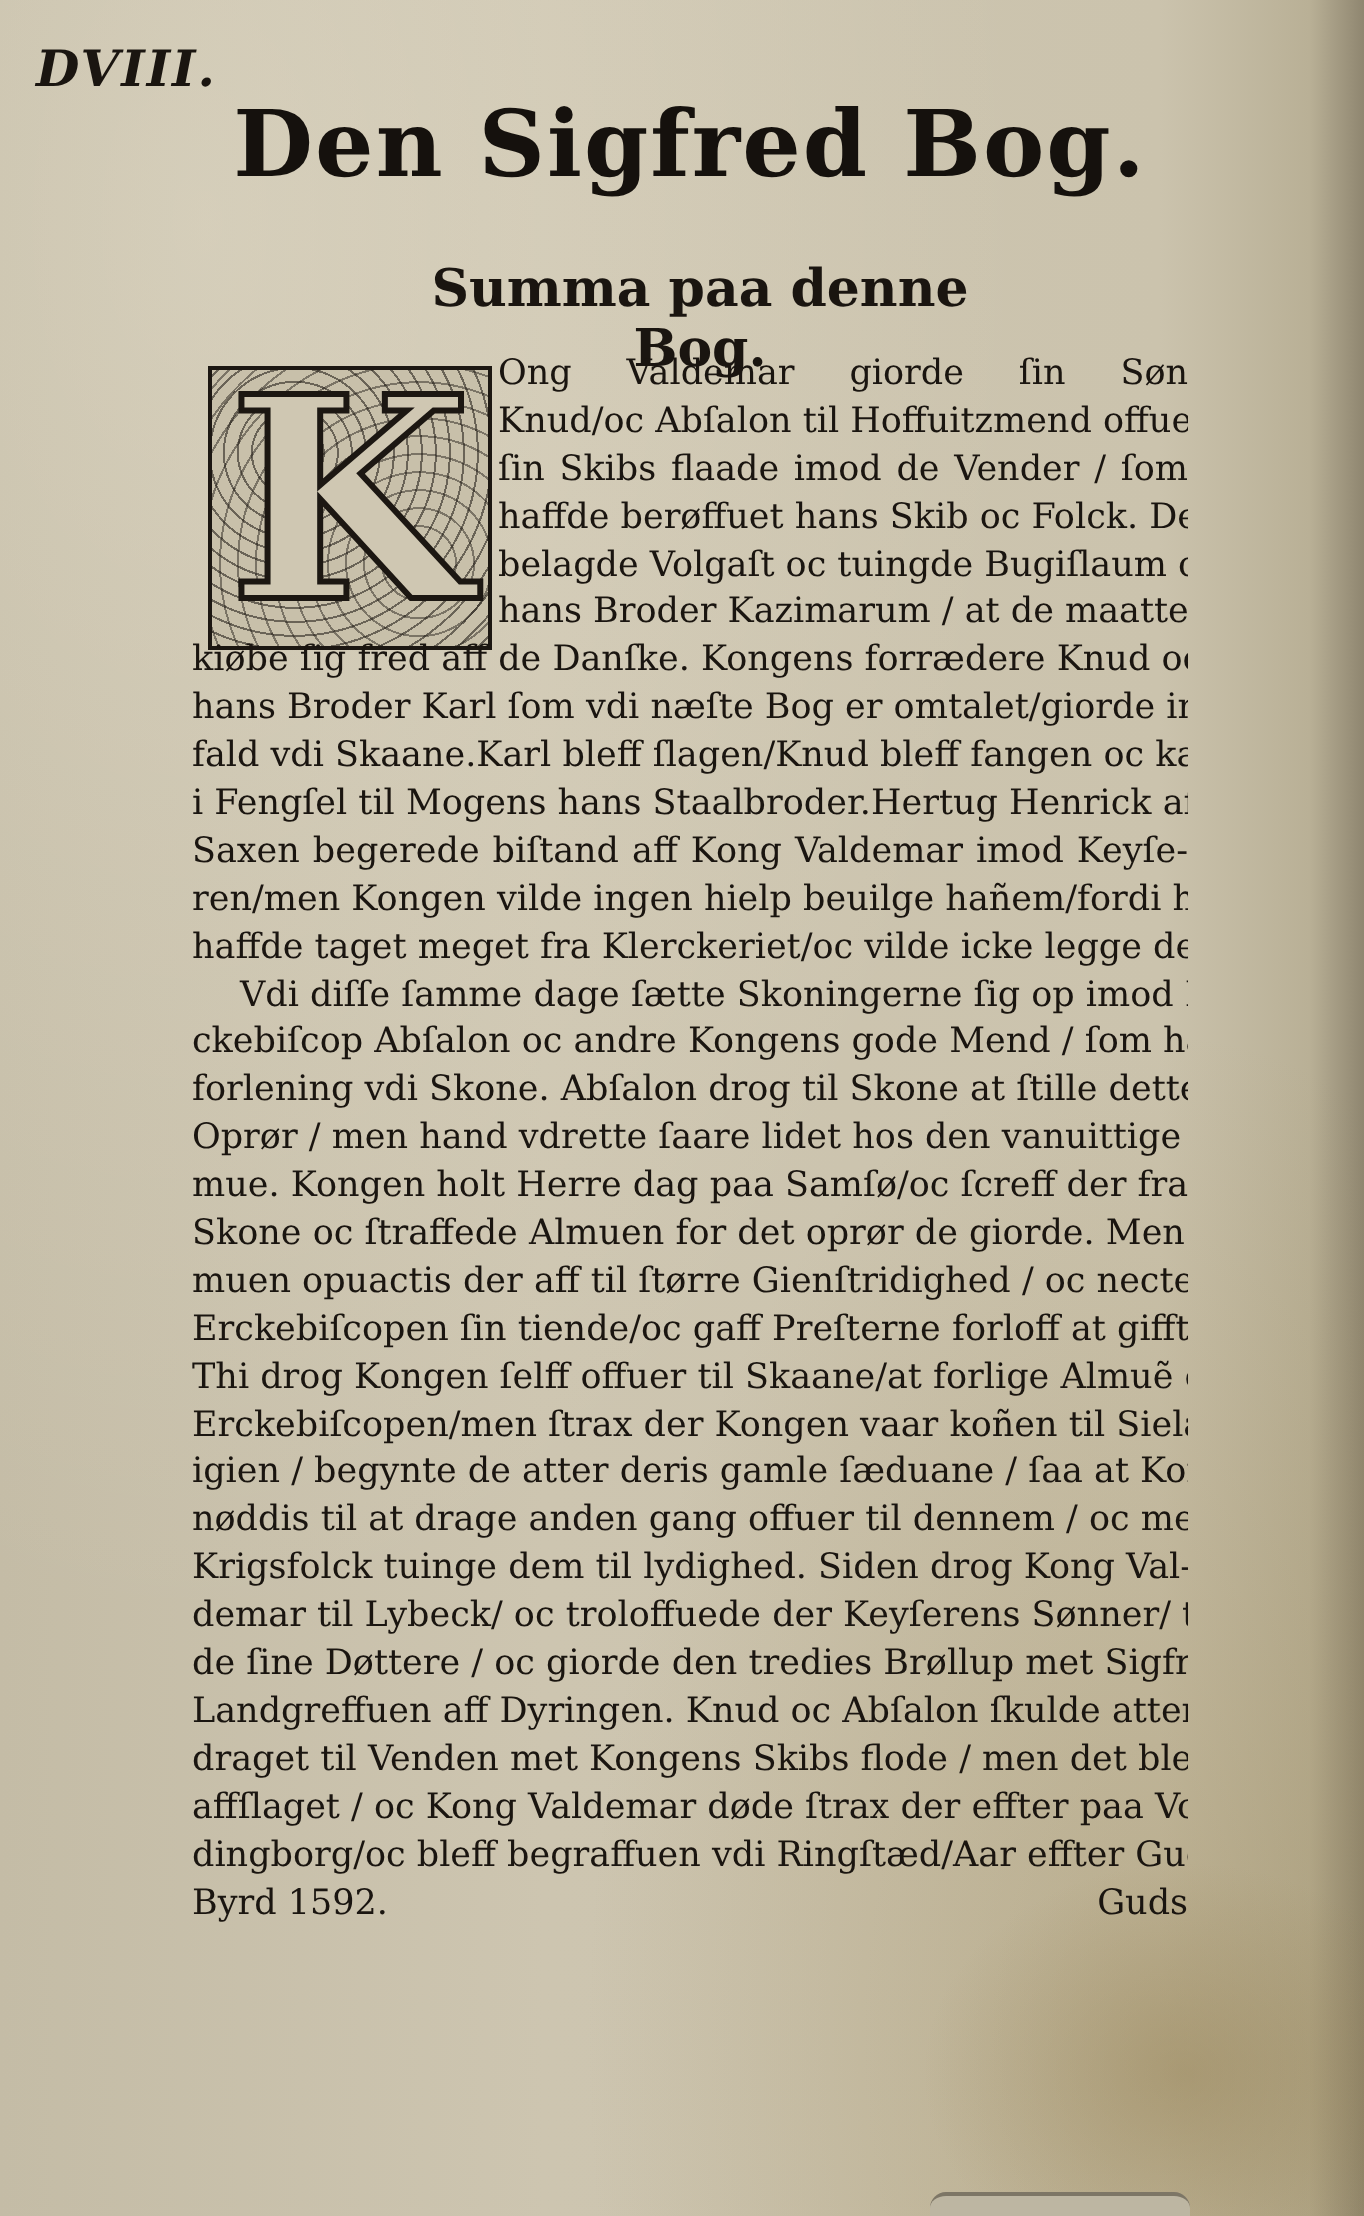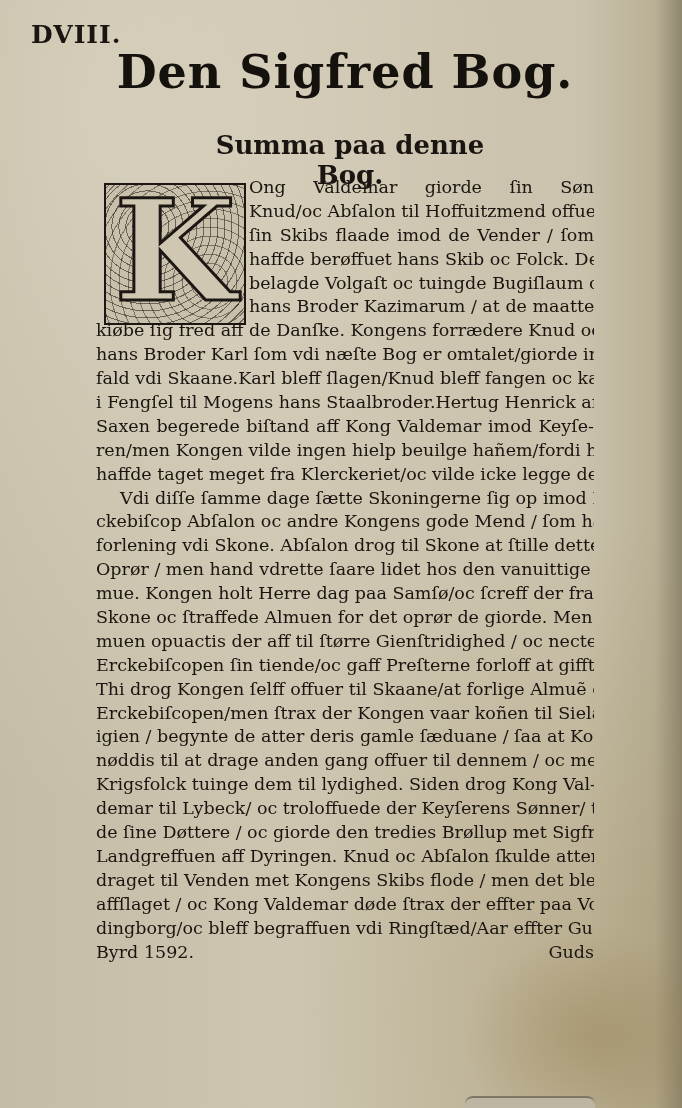--- a/index.html
+++ b/index.html
@@ -19,22 +19,22 @@
   .stain {
     position: absolute; left: 460px; top: 930px; width: 222px; height: 178px;
     background: radial-gradient(ellipse at 60% 60%, rgba(140,118,70,0.35), rgba(140,118,70,0) 70%);
   }
   .edge-bottom {
     position: absolute; left: 465px; top: 1096px; width: 130px; height: 14px;
     border-top: 2px solid #7d7666; border-radius: 8px 8px 0 0;
     background: #bdb6a2;
   }
   .folio {
-    position: absolute; left: 31px; top: 20px;
-    font-family: "DejaVu Serif", serif; font-weight: bold; 
+    position: absolute; left: 18px; top: 20px;
+    font-family: "DejaVu Serif", serif; font-weight: bold; font-style: italic;
     font-size: 25px; letter-spacing: 1px; color: #1a1510;
   }
   .book-title {
     position: absolute; left: 115px; top: 45px; width: 460px; text-align: center;
     font-family: "DejaVu Serif", serif; font-weight: bold;
     font-size: 46px; letter-spacing: 1px; color: #15110d;
   }
   .summa {
     position: absolute; left: 190px; top: 130px; width: 320px; text-align: center;
     font-family: "DejaVu Serif", serif; font-weight: bold;

